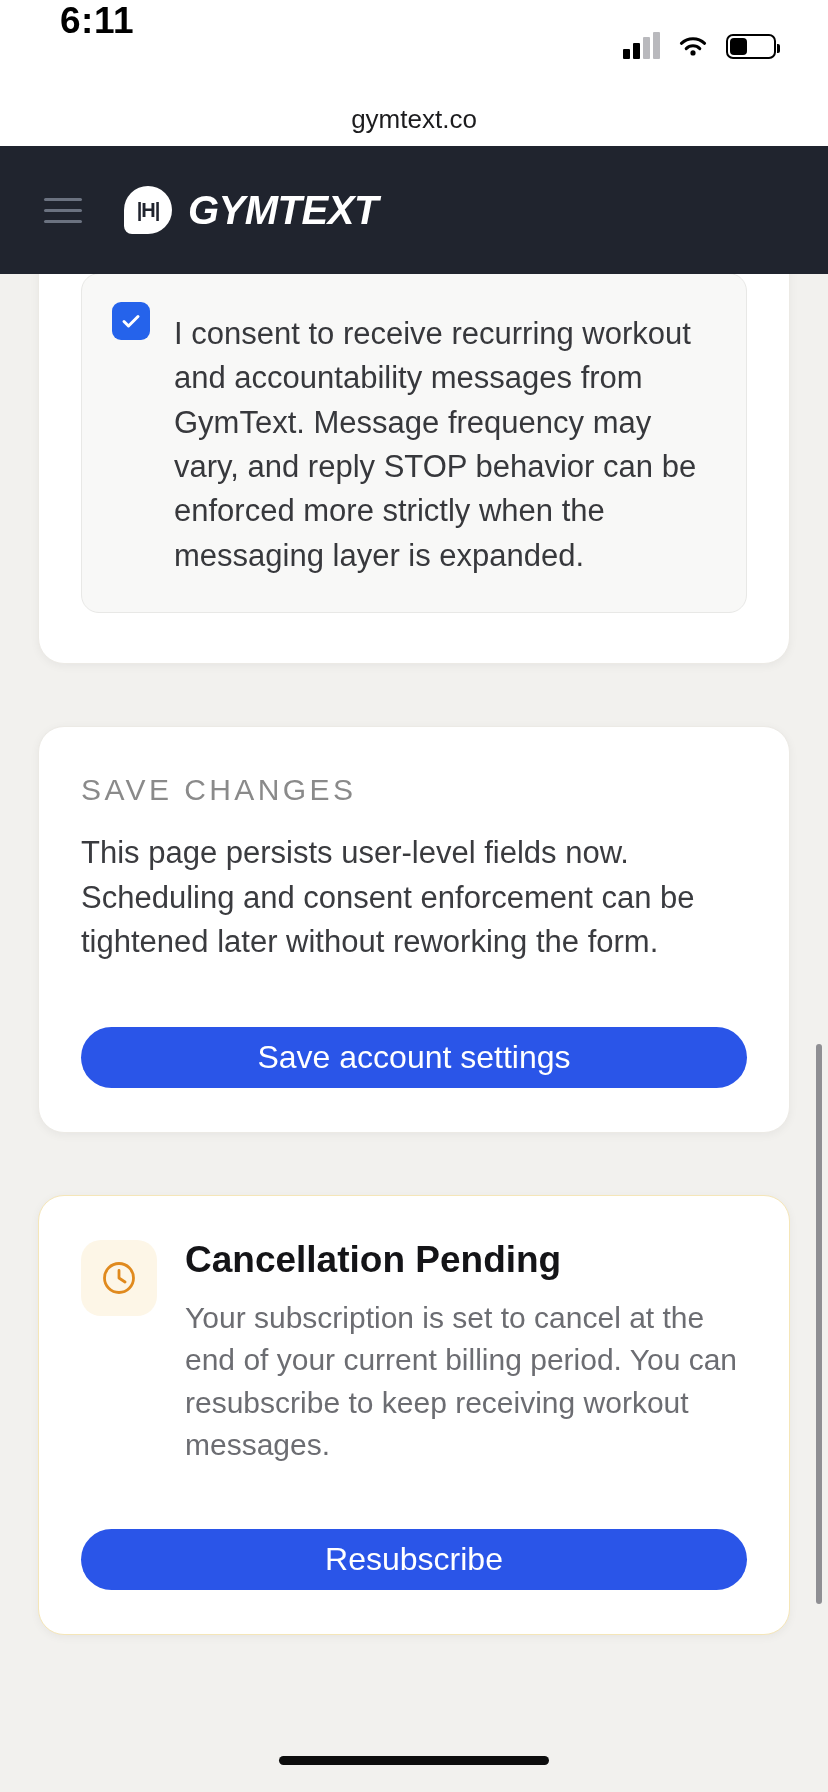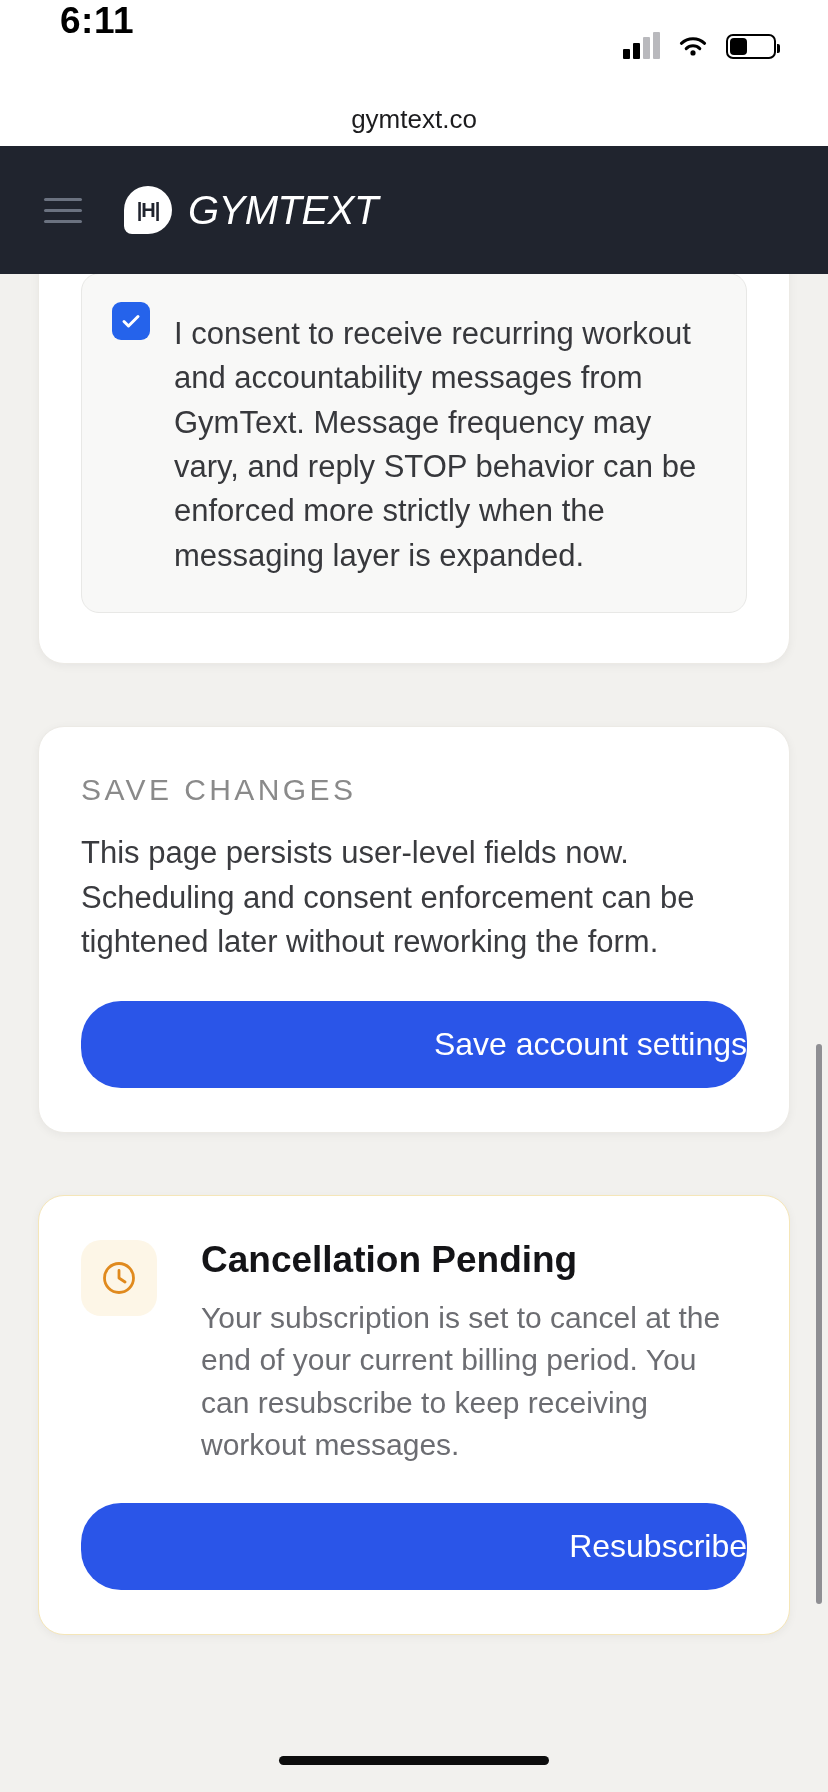--- a/index.html
+++ b/index.html
@@ -85,21 +85,21 @@
   .brand-bubble {
     width: 48px; height: 48px; background: #fff; border-radius: 50% 50% 50% 8px;
     display: flex; align-items: center; justify-content: center;
   }
   .brand-bubble span {
     font-size: 20px; color: #20242e; font-weight: bold; letter-spacing: -1px;
   }
   .brand-name {
     color: #ffffff;
     font-size: 40px;
-    font-weight: normal;
+    font-weight: bold;
     font-style: italic;
     letter-spacing: -0.5px;
   }
 
   
   .content {
     flex: 1 1 auto;
     position: relative;
     overflow: hidden;
     padding: 0 38px;
@@ -150,39 +150,39 @@
   }
   .save-desc {
     margin-top: 24px;
     font-size: 31px;
     line-height: 1.44;
     color: #3a3b3f;
   }
   .btn {
     display: block;
     width: 100%;
-    margin-top: 36px;
+    margin-top: 62px;
     background: #2a55e8;
     color: #ffffff;
     font-size: 32px;
     border: none;
     border-radius: 40px;
-    padding: 25px 0;
-    text-align: right;
+    padding: 12px 0;
+    text-align: center;
     cursor: pointer;
     font-family: "Liberation Sans", sans-serif;
   }
 
   
   .card-cancel {
     margin-top: 62px;
     border: 1px solid #f5e6b8;
     padding: 44px 42px 44px;
   }
-  .cancel-head { display: flex; gap: 44px; align-items: flex-start; }
+  .cancel-head { display: flex; gap: 28px; align-items: flex-start; }
   .clock-badge {
     width: 76px; height: 76px; flex: 0 0 auto;
     background: #fdf6e7; border-radius: 20px;
     display: flex; align-items: center; justify-content: center;
   }
   .cancel-title {
     font-size: 37px;
     font-weight: bold;
     color: #141417;
     line-height: 1.1;

